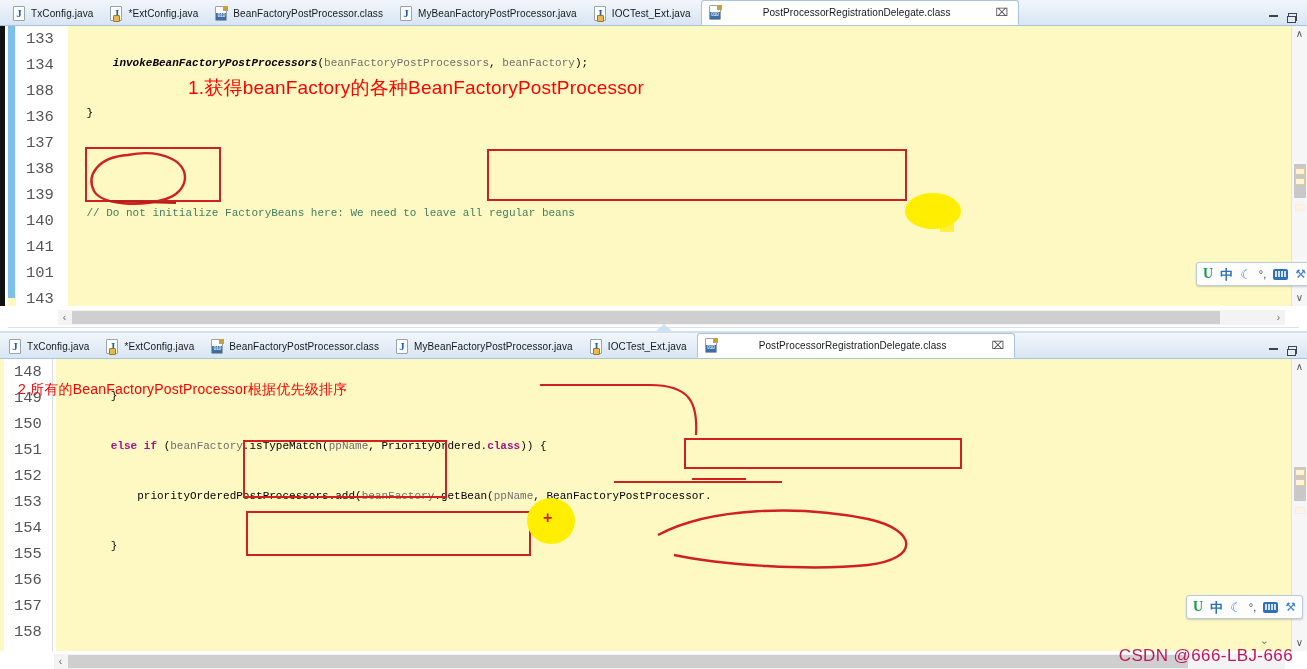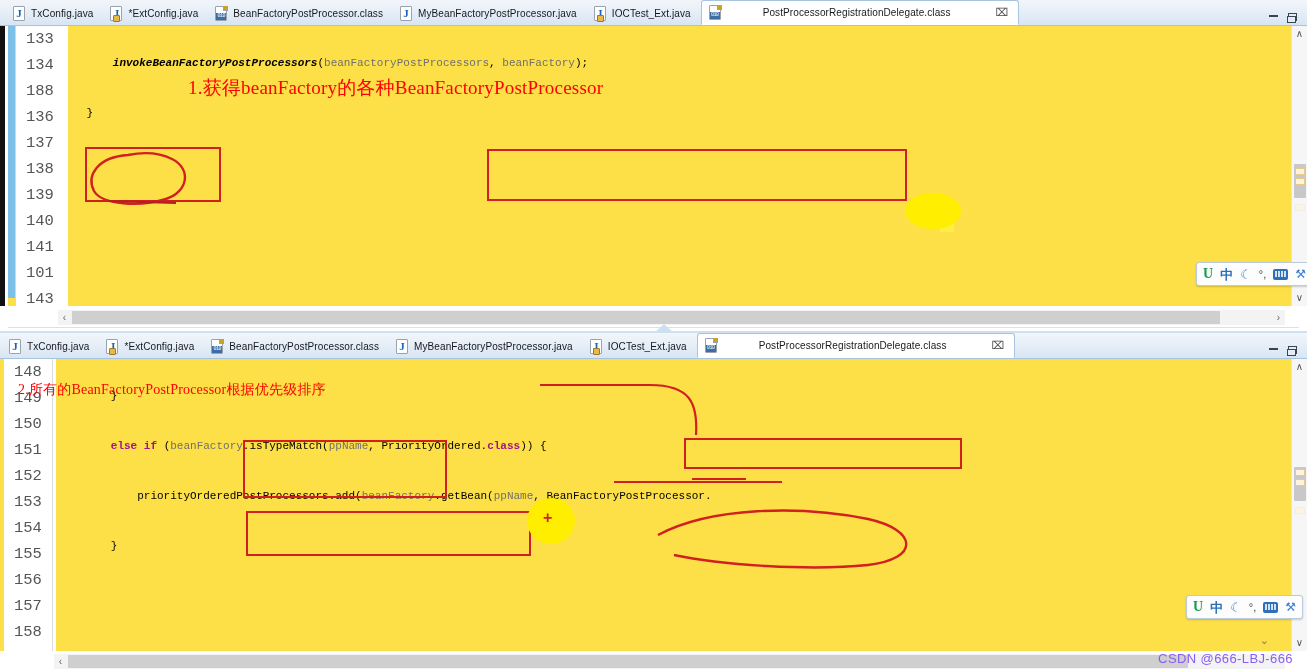--- a/index.html
+++ b/index.html
@@ -64,21 +64,21 @@
     background: #c9a227; border-left: 1px solid #9aa2ab; border-bottom: 1px solid #9aa2ab;
   }
 
   .winbtns { margin-left: auto; display: flex; align-items: center; gap: 10px; padding: 0 10px 4px 0; }
   .winbtns span { font-size: 11px; color: #3b4450; line-height: 1; }
   .wb-min { display:inline-block; width: 9px; height: 2px; background:#3b4450; margin-bottom:2px;}
   .wb-max { display:inline-block; width: 9px; height: 8px; border:1px solid #3b4450; position:relative;}
   .wb-max:after{content:"";position:absolute;left:-2px;top:2px;width:7px;height:5px;border:1px solid #3b4450;background:#e4edf7;}
 
   
-  .editor { position: relative; width: 1307px; background: #fde047; overflow: hidden; }
+  .editor { position: relative; width: 1307px; background: #fef9c3; overflow: hidden; }
   #panel-top .editor { height: 280px; }
   #panel-bottom .editor { height: 292px; }
 
   .left-rail { position: absolute; left: 0; top: 0; bottom: 0; width: 8px; background: #ffffff; }
   .left-rail .dark { position: absolute; left: 0; top: 0; width: 5px; bottom: 0; background: #111; }
   .change-bar { position: absolute; top: 0; bottom: 0; width: 7px; background: #7ec1e8; }
 
   .gutter {
     position: absolute; top: 0; bottom: 0; width: 52px;
     background: #ffffff; color: #6d6d6d;
@@ -104,21 +104,21 @@
   .vmark { position: absolute; right: 1px; width: 10px; height: 7px; border: 1px solid #e6c98f; background: #fdf3df; }
 
   
   .hscroll { position: absolute; left: 58px; right: 22px; height: 15px; background: #f3f3f3; }
   .hscroll .harrow { position:absolute; top:0; width: 13px; height: 15px; text-align:center; font-size:10px; color:#666; line-height:15px;}
   .hscroll .hthumb { position: absolute; top: 1px; height: 13px; background: #cfcfcf; border-radius:1px; }
 
   
   .anno-text {
     position: absolute; color: #ff0000; font-size: 19px;
-    font-family: Liberation Serif, serif; white-space: nowrap;
+    font-family: Liberation Sans, sans-serif; white-space: nowrap;
     letter-spacing: .2px; pointer-events: none;
   }
   .anno-box {
     position: absolute; border: 2px solid #d02020; pointer-events: none; background: transparent;
   }
   .ink { position: absolute; pointer-events: none; overflow: visible; }
   .hl-yellow { position: absolute; background: #ffee00; border-radius: 50%; pointer-events:none; }
   .hl-yellow-sq { position: absolute; background: #ffee44; pointer-events:none; }
   .plus-mark { position:absolute; color:#d02020; font-size:16px; font-weight:bold; pointer-events:none;}
 
@@ -144,21 +144,21 @@
   .gap .line1 { position:absolute; left: 8px; right: 8px; top: 2px; height: 1px; background: #d7e2ee; }
   .gap .line2 { position:absolute; left: 0; right: 0; top: 6px; height: 2px; background: #cfe0f0; }
   .gap .caretup {
     position: absolute; left: 655px; top: -1px; width: 0; height: 0;
     border-left: 9px solid transparent; border-right: 9px solid transparent;
     border-bottom: 8px solid #cfe0f0;
   }
 
   .watermark {
     position: absolute; right: 14px; bottom: 3px;
-    color: #8b5cf6; font-size: 13px; letter-spacing: .4px;
+    color: #be185d; font-size: 17px; letter-spacing: .4px;
     font-family: "Liberation Sans", sans-serif; user-select:none;
   }
   .bottom-chev { position:absolute; right: 38px; bottom: 22px; color:#777; font-size:11px;}
 </style>
 </head>
 <body>
 
 <div class="screen">
 
   <div class="panel" id="panel-top">
@@ -238,20 +238,21 @@
         <div class="ln">141</div>
         <div class="ln">101</div>
         <div class="ln">143</div>
 
       </div>
 
       <div class="code">
         <div class="ln">        <span class="mthi">invokeBeanFactoryPostProcessors</span>(<span class="prm">beanFactoryPostProcessors</span>, <span class="prm">beanFactory</span>);</div>
         <div class="ln">    }</div>
         <div class="ln"> </div>
+        <div class="ln">    <span class="cmt">// Do not initialize FactoryBeans here: We need to leave all regular beans</span></div>
         
         
         
         
         
         
         
         
       </div>
 

